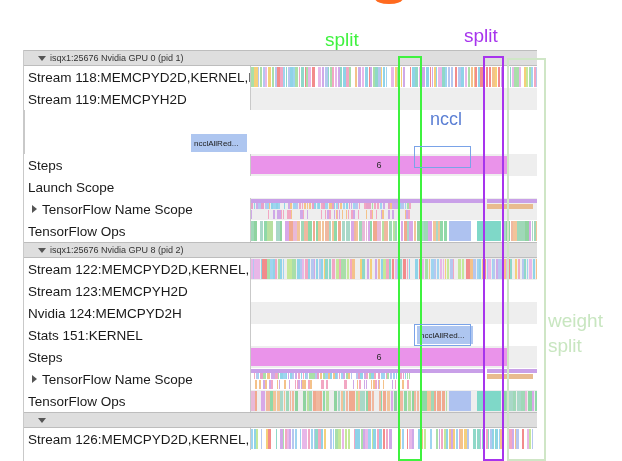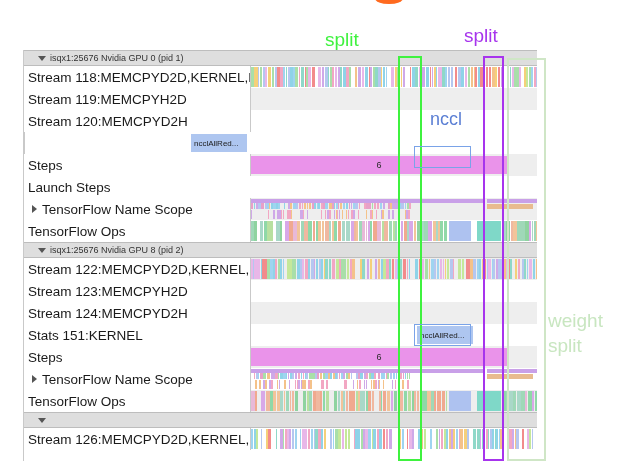--- a/index.html
+++ b/index.html
@@ -290,23 +290,20 @@
         </div>
       </div>
     </div>
     <div class="row alt">
       <div class="row-label">
         <span>Stream 119:MEMCPYH2D</span>
       </div>
       <div class="track"></div>
     </div>
     <div class="row plain">
-      <div class="row-label">
-        <span>Stream 120:MEMCPYD2H</span>
-      </div>
       <div class="track"></div>
     </div>
     <div class="row plain">
       <div class="track">
         <div class="nccl-box">
           <span>ncclAllRed...</span>
         </div>
       </div>
     </div>
     <div class="row alt">
@@ -314,21 +311,21 @@
         <span>Steps</span>
       </div>
       <div class="track">
         <div class="bar bar-steps">
           <span>6</span>
         </div>
       </div>
     </div>
     <div class="row plain">
       <div class="row-label">
-        <span>Launch Steps</span>
+        <span>Launch Scope</span>
       </div>
     </div>
     <div class="row alt">
       <div class="row-label indent">
         <span class="subtri"></span>
         <span>TensorFlow Name Scope</span>
       </div>
       <div class="track">
         <div class="stripes half" style="left: 0px; width: 286px;">
           <i style="left: 0px; width: 1.8px; background: rgb(232, 160, 200);"></i>
@@ -627,21 +624,21 @@
       </div>
     </div>
     <div class="row plain">
       <div class="row-label">
         <span>Stream 123:MEMCPYH2D</span>
       </div>
       <div class="track"></div>
     </div>
     <div class="row alt">
       <div class="row-label">
-        <span>Stream 124:MEMCPYD2H</span>
+        <span>Nvidia 124:MEMCPYD2H</span>
       </div>
       <div class="track"></div>
     </div>
     <div class="row plain">
       <div class="row-label">
         <span>Stats 151:KERNEL</span>
       </div>
       <div class="track">
         <div class="nccl-box">
           <span>ncclAllRed...</span>

